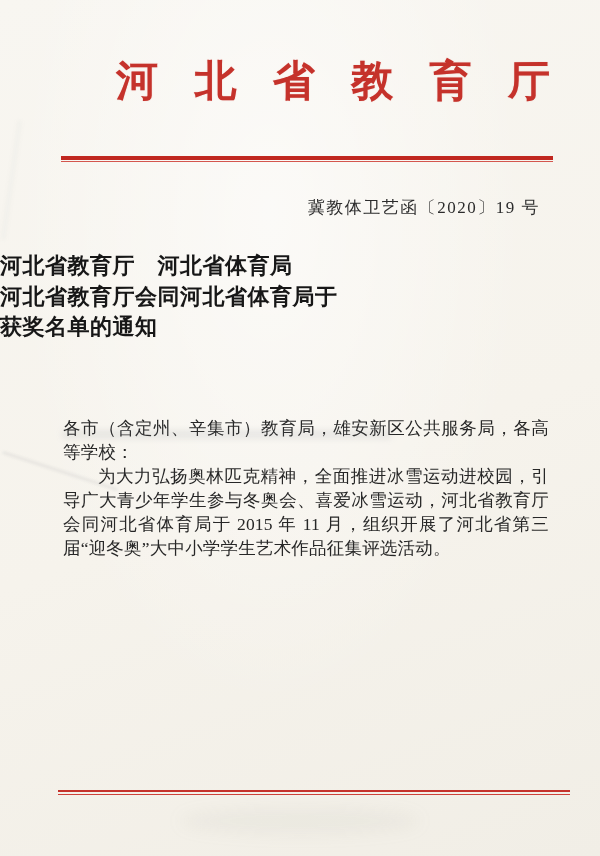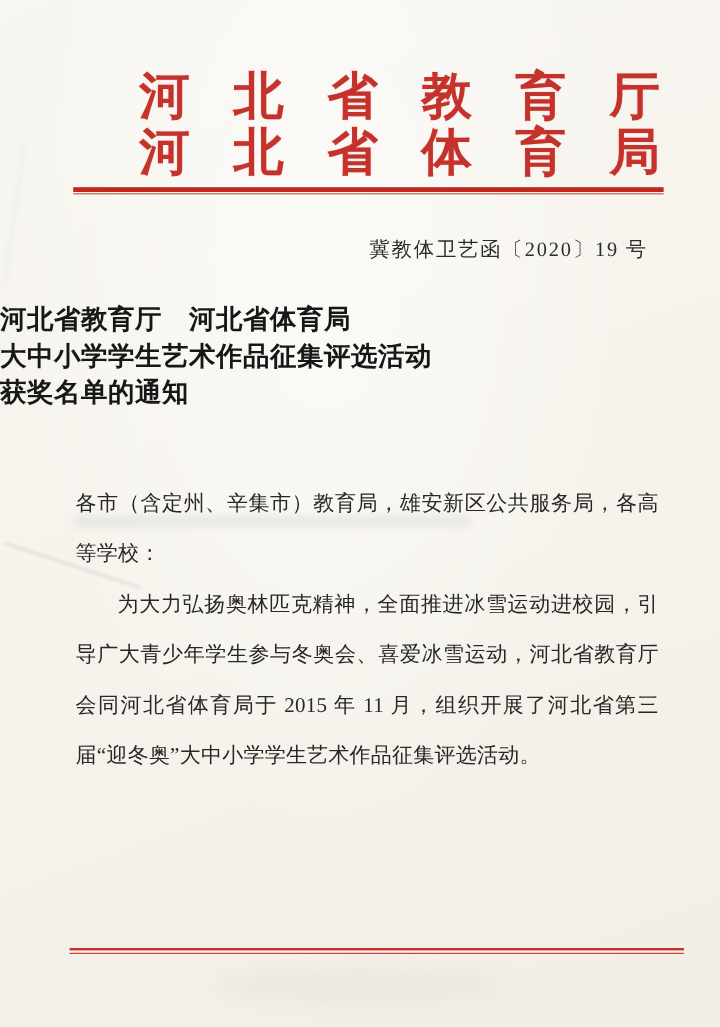--- a/index.html
+++ b/index.html
@@ -78,25 +78,25 @@
     font-weight: bold;
     font-size: 22px;
     line-height: 30.5px;
     color: #171717;
     letter-spacing: 0.5px;
   }
 
   
   .body-text {
     position: absolute;
-    top: 398px;
+    top: 416px;
     left: 63px;
     width: 486px;
     font-size: 17.5px;
-    line-height: 42px;
+    line-height: 24px;
     color: #272727;
     text-align: justify;
     letter-spacing: 0.2px;
   }
   .body-text p { text-align: justify; }
   .body-text p.indent { text-indent: 2em; }
 
   
   .bottom-rule {
     position: absolute;
@@ -139,30 +139,29 @@
     transform: rotate(8deg);
   }
 </style>
 </head>
 <body>
 
 <div class="page">
 
   <div class="letterhead">
     <div class="lh-line">河北省教育厅</div>
-    <div class="lh-line">河北省体育局</div>
   </div>
 
   <div class="header-rule"></div>
 
   <div class="doc-number">冀教体卫艺函〔2020〕19 号</div>
 
   <div class="title-block">
     <div>河北省教育厅　河北省体育局</div>
-    <div>大中小学学生艺术作品征集评选活动</div>
+    <div>河北省教育厅会同河北省体育局于</div>
     <div>获奖名单的通知</div>
   </div>
 
   <div class="body-text">
     <p>各市（含定州、辛集市）教育局，雄安新区公共服务局，各高等学校：</p>
     <p class="indent">为大力弘扬奥林匹克精神，全面推进冰雪运动进校园，引导广大青少年学生参与冬奥会、喜爱冰雪运动，河北省教育厅会同河北省体育局于 2015 年 11 月，组织开展了河北省第三届“迎冬奥”大中小学学生艺术作品征集评选活动。</p>
   </div>
 
   <div class="bottom-rule"></div>
 

